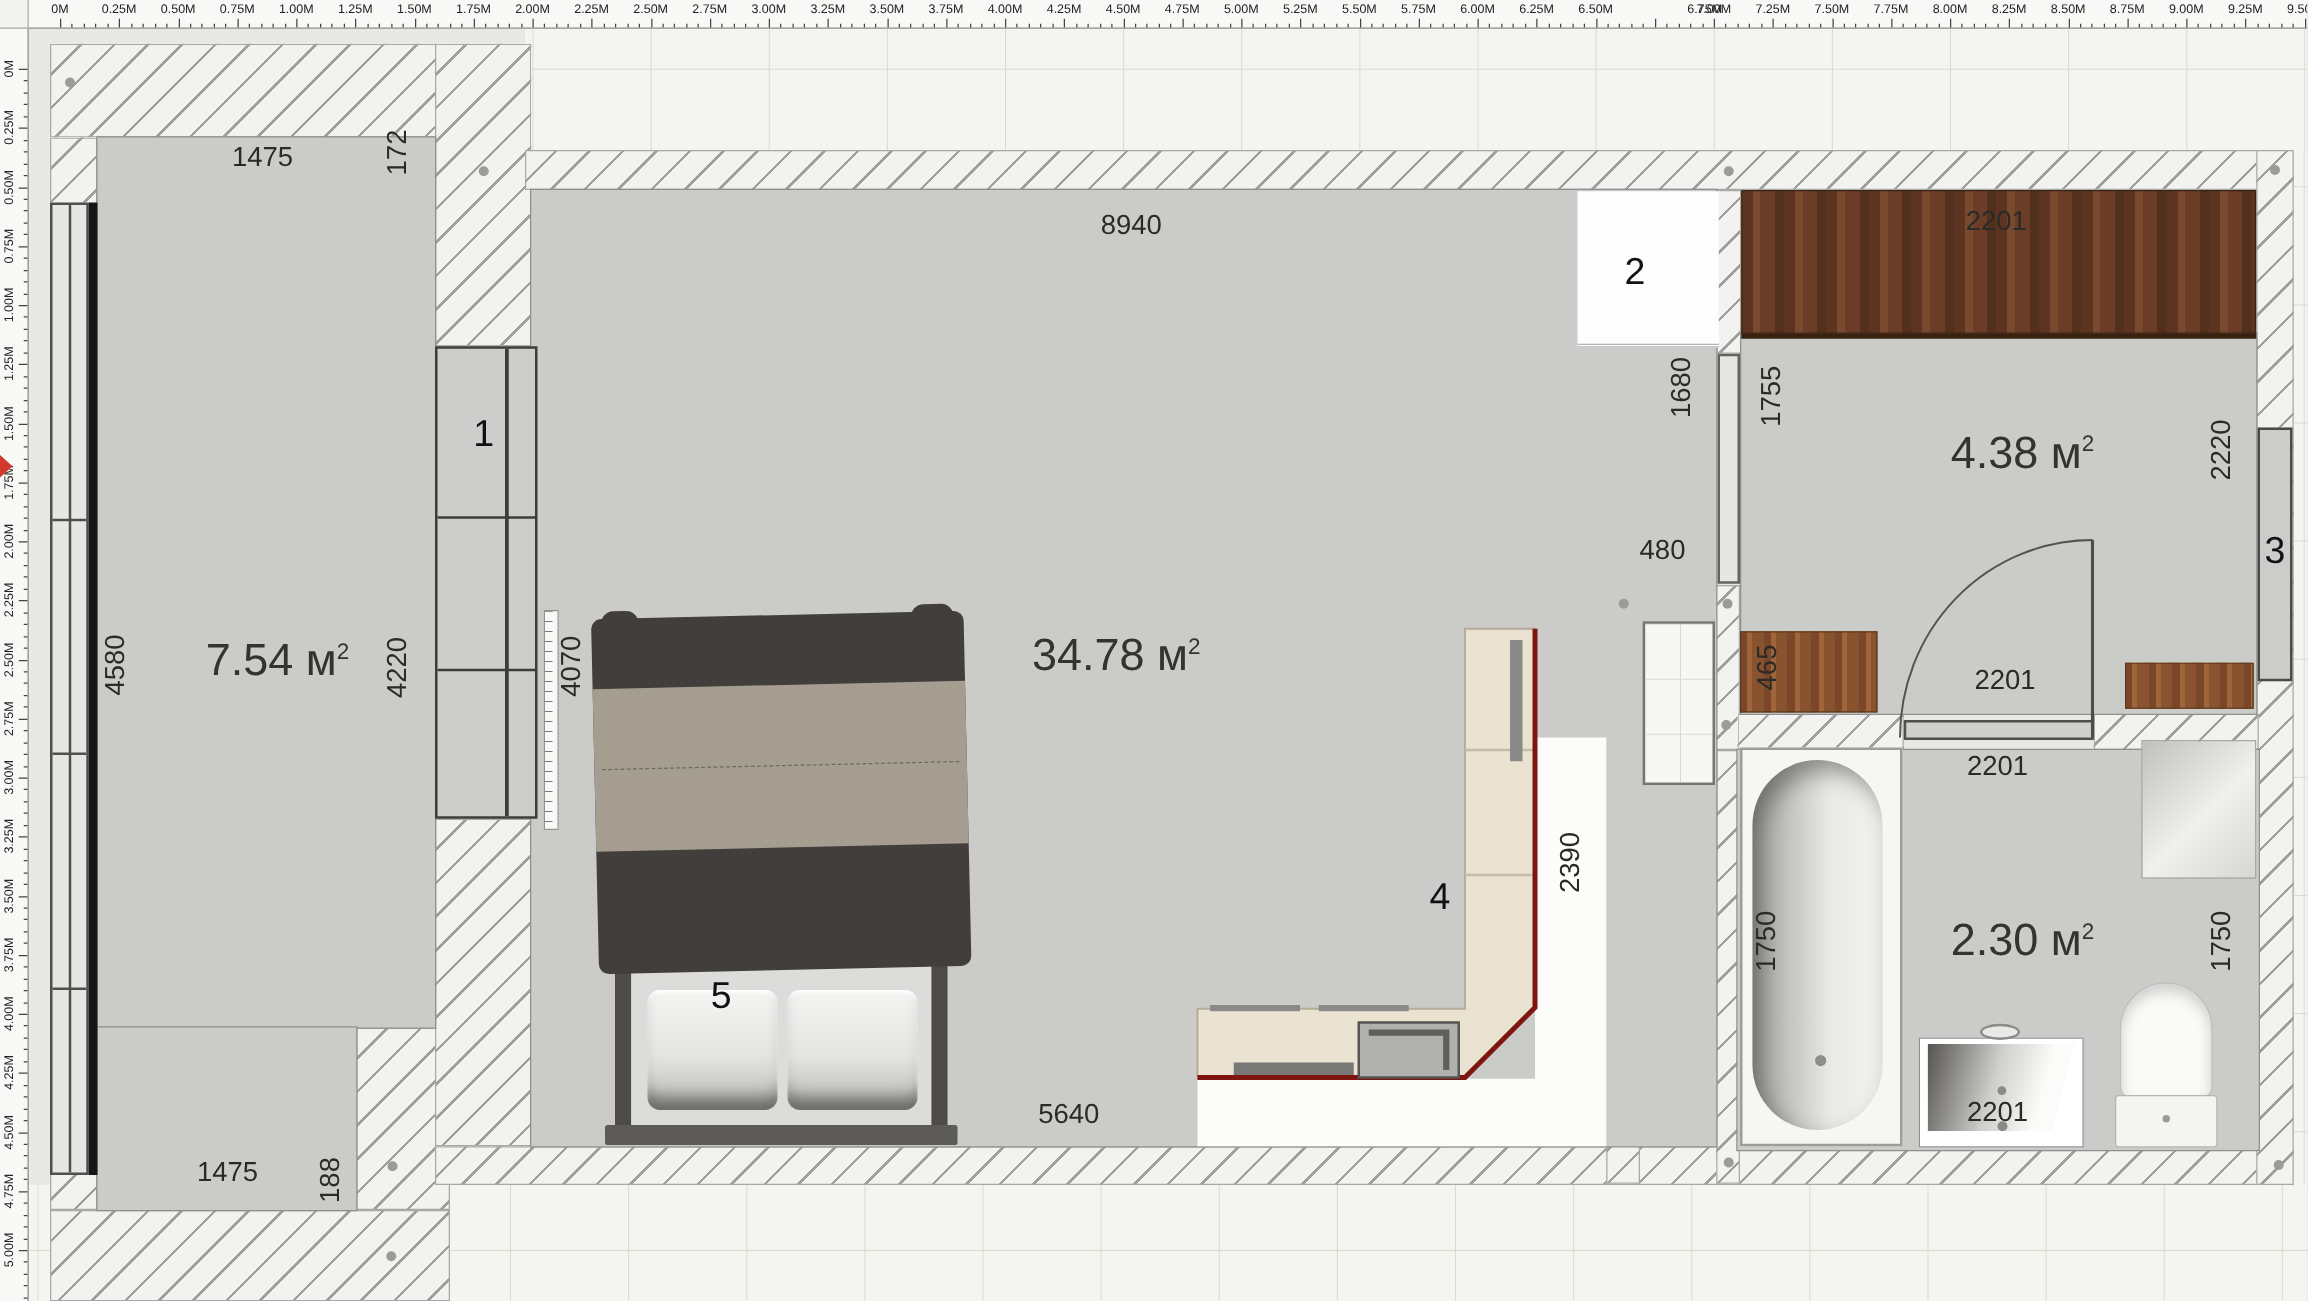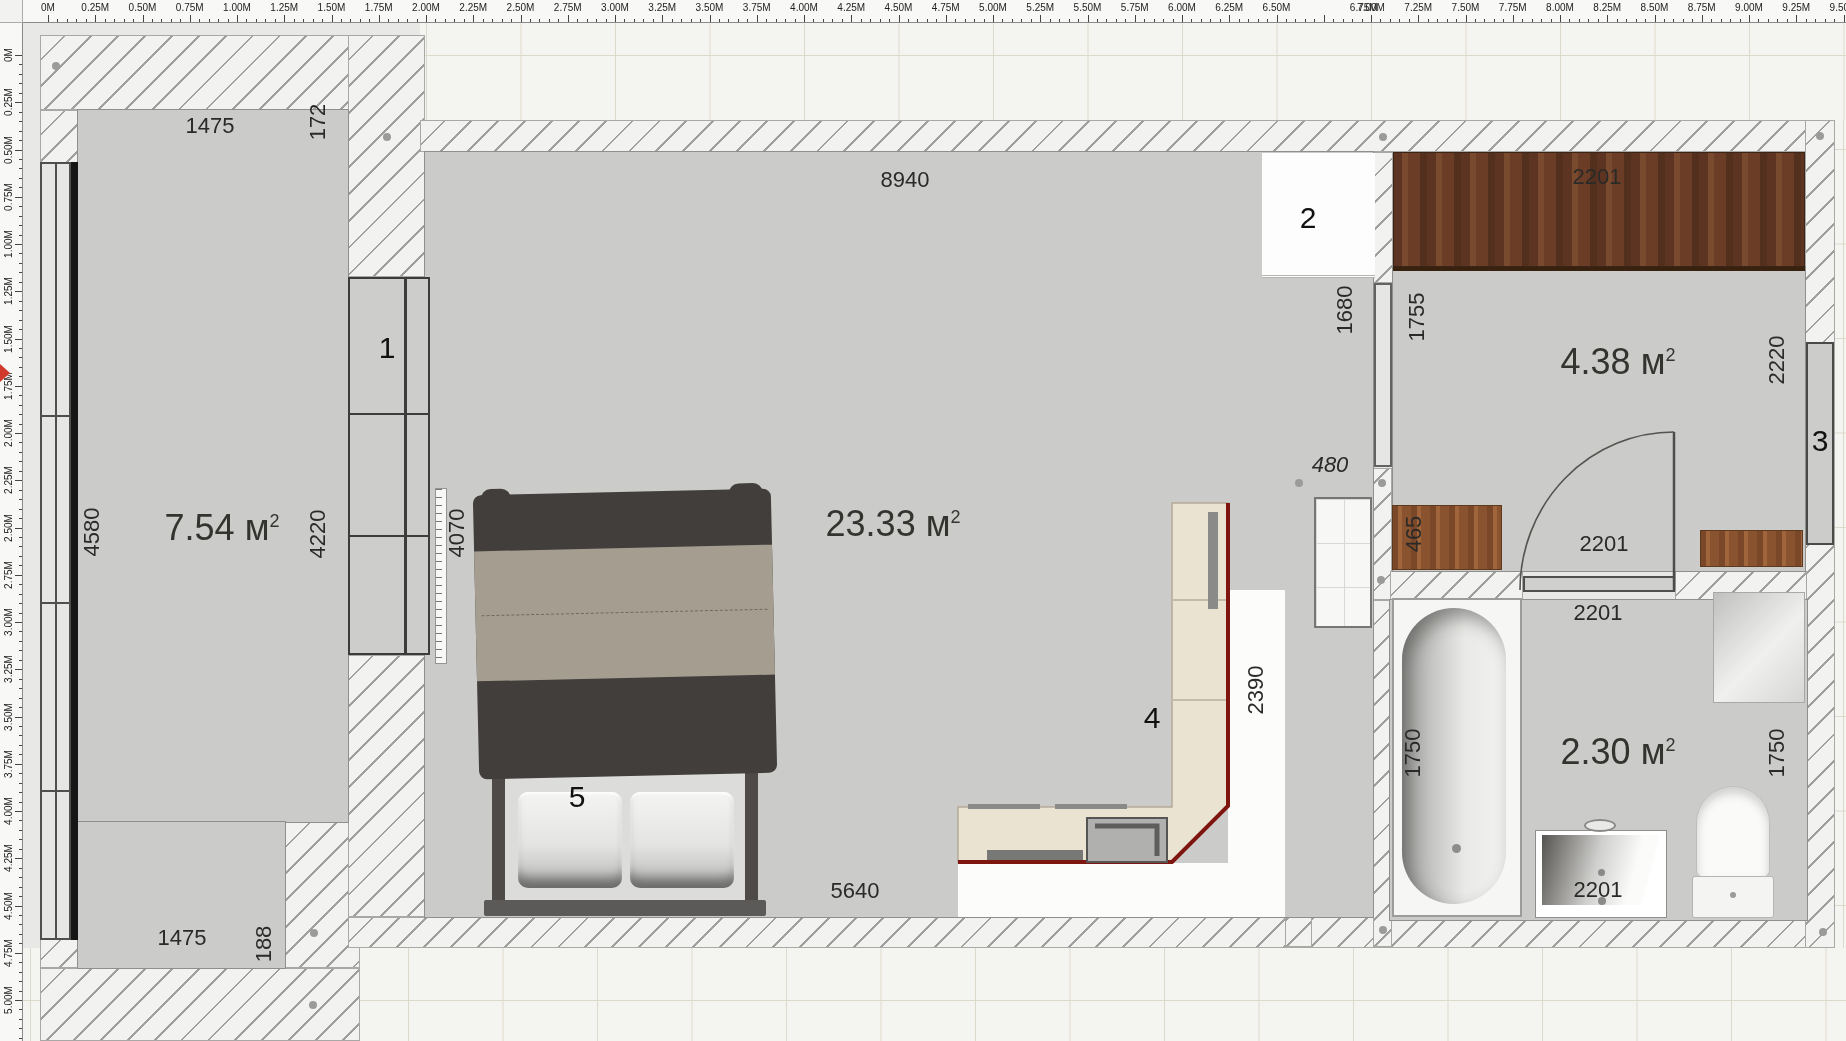--- a/index.html
+++ b/index.html
@@ -174,34 +174,34 @@
   <div class="dim" style="left:210px;top:126px;">1475</div>
   <div class="dimv" style="left:318px;top:122px;">172</div>
   <div class="dimv" style="left:92px;top:532px;">4580</div>
   <div class="dimv" style="left:318px;top:534px;">4220</div>
   <div class="dim" style="left:182px;top:938px;">1475</div>
   <div class="dimv" style="left:264px;top:944px;">188</div>
   <div class="dim" style="left:905px;top:180px;">8940</div>
   <div class="dimv" style="left:457px;top:533px;">4070</div>
   <div class="dim" style="left:855px;top:891px;">5640</div>
   <div class="dimv" style="left:1345px;top:310px;">1680</div>
-  <div class="dim" style="left:1330px;top:465px;font-style:italic;">480</div>
+  <div class="dim" style="left:1330px;top:440px;">480</div>
   <div class="dimv" style="left:1417px;top:317px;">1755</div>
   <div class="dim" style="left:1597px;top:177px;">2201</div>
   <div class="dimv" style="left:1777px;top:360px;">2220</div>
   <div class="dimv" style="left:1414px;top:534px;">465</div>
   <div class="dim" style="left:1604px;top:544px;">2201</div>
   <div class="dim" style="left:1598px;top:613px;">2201</div>
   <div class="dimv" style="left:1413px;top:753px;">1750</div>
   <div class="dimv" style="left:1777px;top:753px;">1750</div>
   <div class="dim" style="left:1598px;top:890px;">2201</div>
   <div class="dimv" style="left:1256px;top:690px;">2390</div>
 
   <div class="area" style="left:222px;top:528px;"><span>7.54 м</span><sup>2</sup></div>
-  <div class="area" style="left:893px;top:524px;"><span>23.33 м</span><sup>2</sup></div>
+  <div class="area" style="left:893px;top:524px;"><span>34.78 м</span><sup>2</sup></div>
   <div class="area" style="left:1618px;top:362px;"><span>4.38 м</span><sup>2</sup></div>
   <div class="area" style="left:1618px;top:752px;"><span>2.30 м</span><sup>2</sup></div>
 
   <div class="marker" style="left:387px;top:348px;">1</div>
   <div class="marker" style="left:1308px;top:218px;">2</div>
   <div class="marker" style="left:1820px;top:441px;">3</div>
   <div class="marker" style="left:1152px;top:718px;">4</div>
   <div class="marker" style="left:577px;top:797px;">5</div>
 
   <div id="ruler-top">

